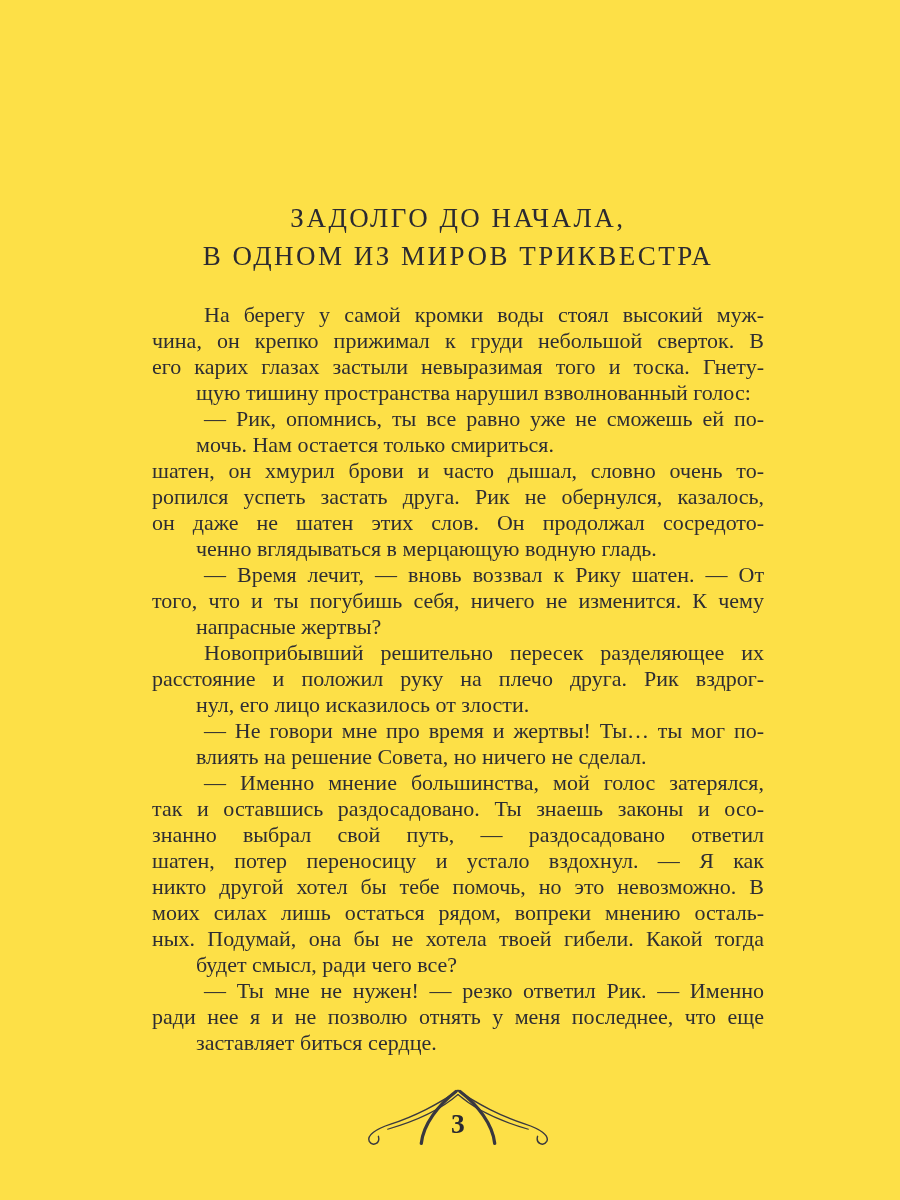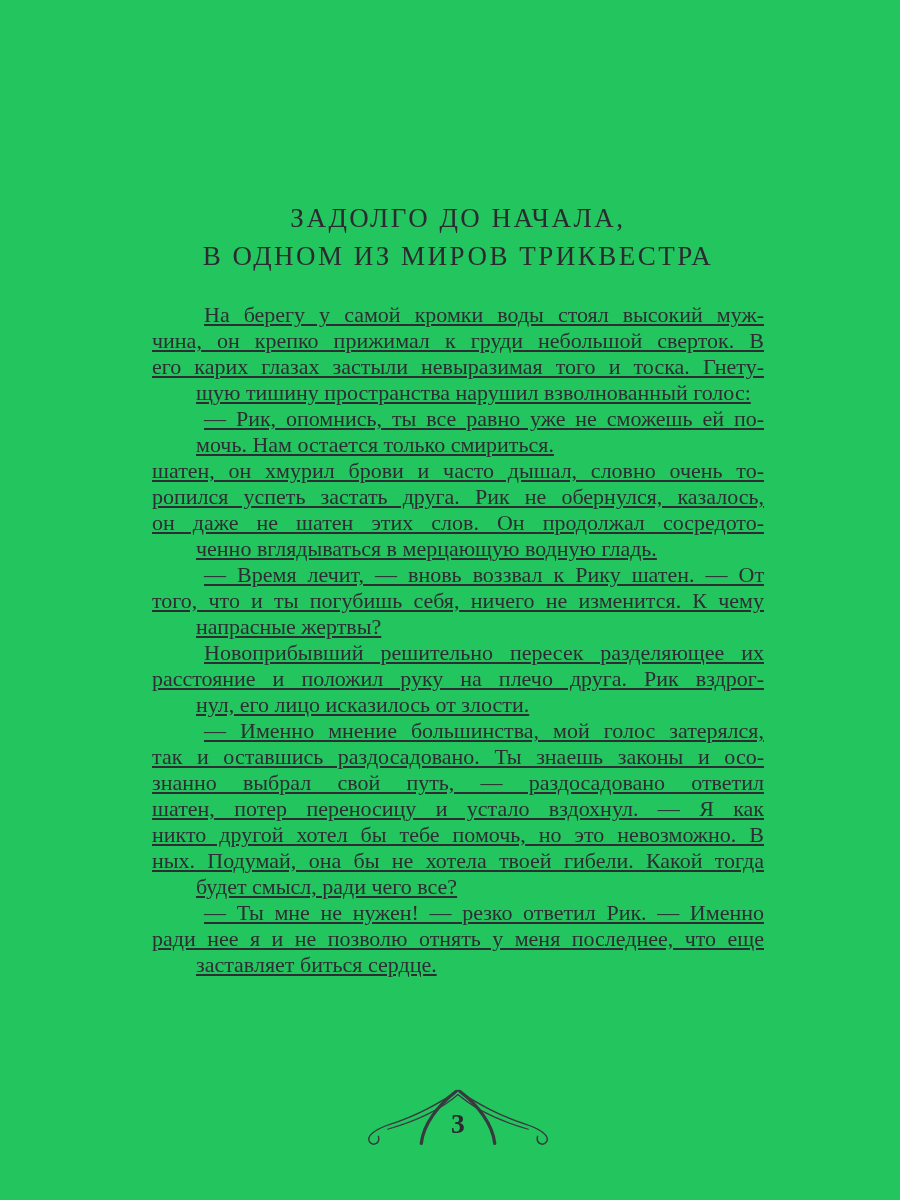--- a/index.html
+++ b/index.html
@@ -4,21 +4,21 @@
 <style>
   html, body {
     margin: 0;
     padding: 0;
     background: #ffffff;
   }
   .page {
     position: relative;
     width: 900px;
     height: 1200px;
-    background: #22c55e;
+    background: #fde047;
     overflow: hidden;
     font-family: "Liberation Serif", "DejaVu Serif", serif;
     color: #2e2d33;
   }
   .heading {
     position: absolute;
     top: 199px;
     left: 152px;
     width: 612px;
     text-align: center;
@@ -28,21 +28,20 @@
     color: #2b2a31;
   }
   .body-text {
     position: absolute;
     top: 302px;
     left: 152px;
     width: 612px;
     font-size: 22px;
     line-height: 26px;
     color: #2e2d33;
-    text-decoration: underline;
   }
   .para { margin: 0; padding: 0; }
   .line {
     text-align: justify;
     text-align-last: justify;
     text-justify: inter-word;
     white-space: nowrap;
   }
   .line.first { text-indent: 52px; }
   .line.last  { text-align-last: left; white-space: normal; margin-left: 44px; }
@@ -92,25 +91,30 @@
         <div class="line first">— Время лечит, — вновь воззвал к Рику шатен. — От</div>
         <div class="line">того, что и ты погубишь себя, ничего не изменится. К чему</div>
         <div class="line last">напрасные жертвы?</div>
       </div>
       <div class="para">
         <div class="line first">Новоприбывший решительно пересек разделяющее их</div>
         <div class="line">расстояние и положил руку на плечо друга. Рик вздрог-</div>
         <div class="line last">нул, его лицо исказилось от злости.</div>
       </div>
       <div class="para">
+        <div class="line first">— Не говори мне про время и жертвы! Ты… ты мог по-</div>
+        <div class="line last">влиять на решение Совета, но ничего не сделал.</div>
+      </div>
+      <div class="para">
         <div class="line first">— Именно мнение большинства, мой голос затерялся,</div>
         <div class="line">так и оставшись раздосадовано. Ты знаешь законы и осо-</div>
         <div class="line">знанно выбрал свой путь, — раздосадовано ответил</div>
         <div class="line">шатен, потер переносицу и устало вздохнул. — Я как</div>
         <div class="line">никто другой хотел бы тебе помочь, но это невозможно. В</div>
+        <div class="line">моих силах лишь остаться рядом, вопреки мнению осталь-</div>
         <div class="line">ных. Подумай, она бы не хотела твоей гибели. Какой тогда</div>
         <div class="line last">будет смысл, ради чего все?</div>
       </div>
       <div class="para">
         <div class="line first">— Ты мне не нужен! — резко ответил Рик. — Именно</div>
         <div class="line">ради нее я и не позволю отнять у меня последнее, что еще</div>
         <div class="line last">заставляет биться сердце.</div>
       </div>
     </main>
 

